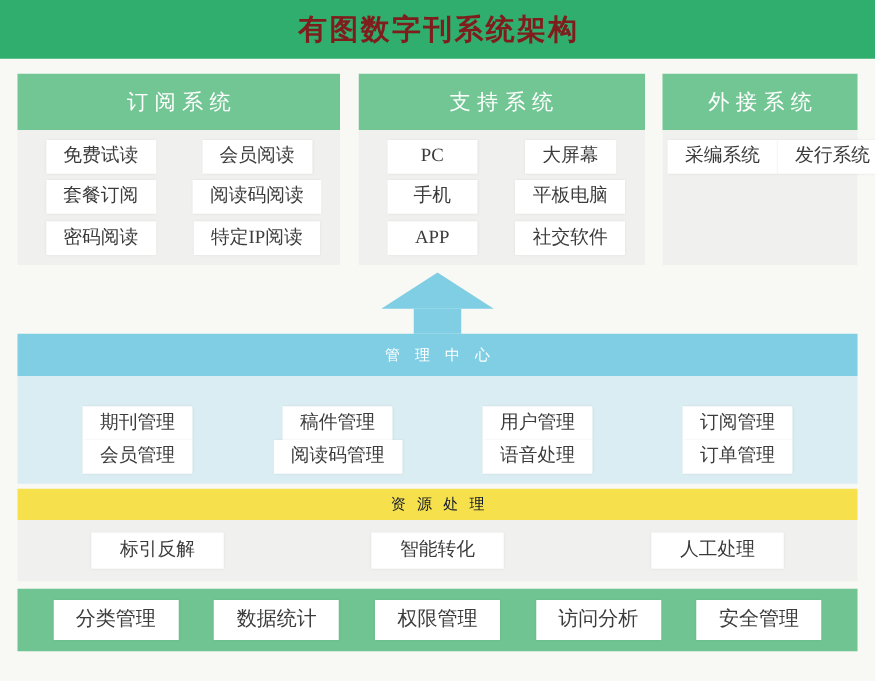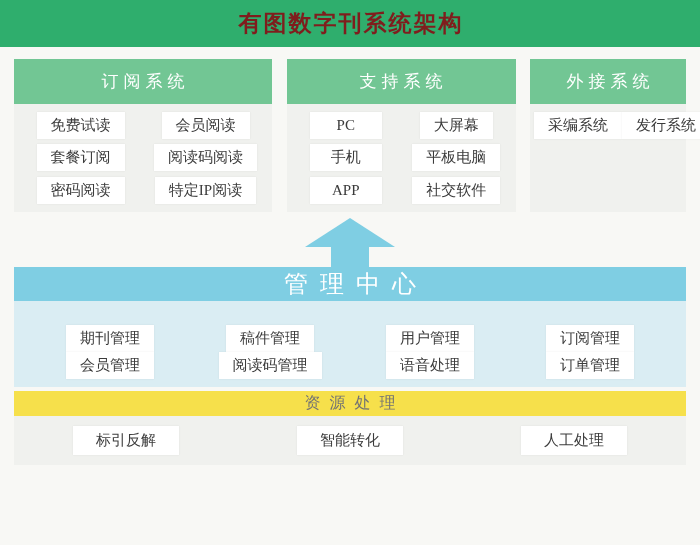--- a/index.html
+++ b/index.html
@@ -55,34 +55,34 @@
     border-bottom:29px solid var(--management-teal, #7FCEE3);
   }
   .arrow-stem {
     width:38px; height:20px; margin:0 auto;
     background: var(--management-teal, #7FCEE3);
   }
   .mgmt, .resource, .bottom-bar { margin-left:14px; margin-right:14px; }
   .mgmt-header {
     height:34px;
     background: var(--management-teal, #7FCEE3);
-    color:#fff; font-size:24px; letter-spacing:12px; text-indent:12px;
+    color:#fff; font-size:12px; letter-spacing:12px; text-indent:12px;
     display:flex; align-items:center; justify-content:center;
   }
   .mgmt-body {
     height:86px;
     background: var(--management-body-blue, #DAEDF3);
     display:grid; grid-template-columns:repeat(4,1fr); grid-template-rows:1fr 1fr;
     padding:24px 16px 14px;
   }
   .resource { margin-top:4px; }
   .resource-header {
     height:25px;
     background: var(--resource-yellow, #F6E04B);
-    color:#737373; font-size:16px; letter-spacing:9px; text-indent:9px;
+    color:#0f172a; font-size:12px; letter-spacing:9px; text-indent:9px;
     display:flex; align-items:center; justify-content:center;
   }
   .resource-body {
     height:49px;
     background: var(--panel-body-gray, #F0F1EE);
     display:grid; grid-template-columns:repeat(3,1fr);
   }
   .resource-body .box { min-width:106px; padding:5px 14px; }
   .bottom-bar {
     margin-top:6px; height:50px;
@@ -212,14 +212,21 @@
         </div>
       <div class="cell">
           <span class="box">智能转化</span>
         </div>
       <div class="cell">
           <span class="box">人工处理</span>
         </div>
     </div>
   </section>
 
+  <div class="bottom-bar">
+    <span class="box">分类管理</span>
+    <span class="box">数据统计</span>
+    <span class="box">权限管理</span>
+    <span class="box">访问分析</span>
+    <span class="box">安全管理</span>
+  </div>
 
 </div>
 
 </body></html>

